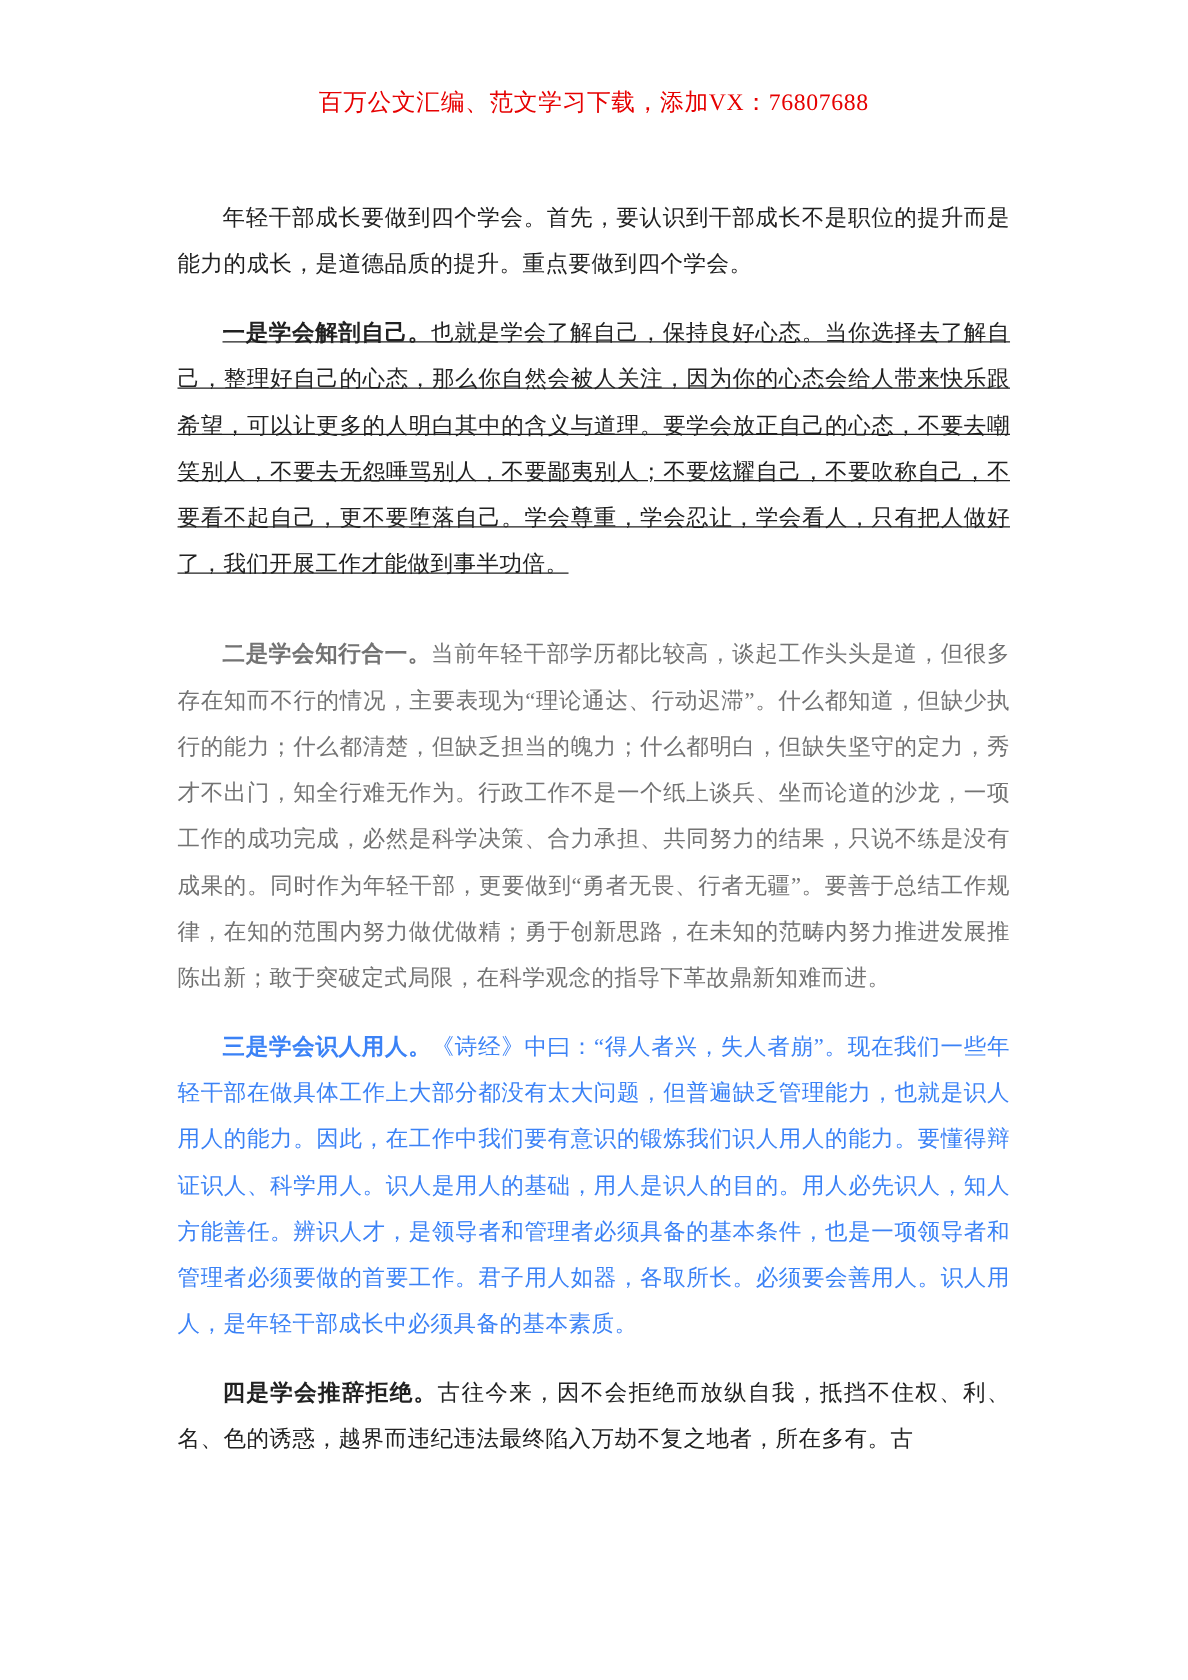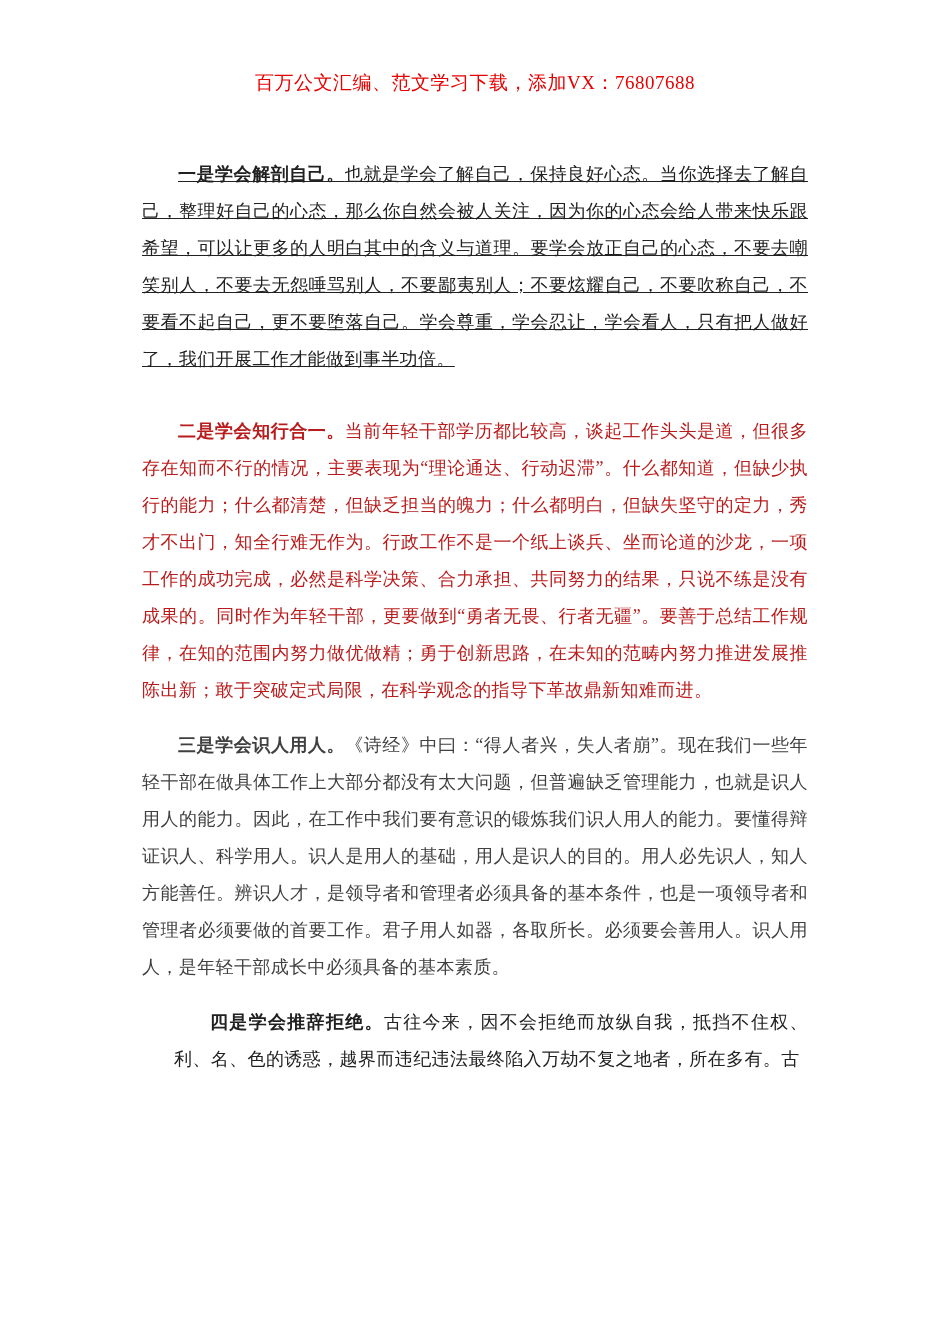--- a/index.html
+++ b/index.html
@@ -49,24 +49,25 @@
 <body>
 
 <div class="page" style="background: rgb(255, 255, 255);">
 
   <div class="promo">
     <span style="color: rgb(230, 0, 0);">百万公文汇编、范文学习下载，添加VX：76807688</span>
   </div>
 
   <div class="content">
 
+    <p class="para" style="color: rgb(33, 33, 33);"><strong></strong><span>年轻干部成长要做到四个学会。首先，要认识到干部成长不是职位的提升而是能力的成长，是道德品质的提升。重点要做到四个学会。</span></p>
 
     <p class="para" style="color: rgb(33, 33, 33); text-decoration: underline;"><strong>一是学会解剖自己。</strong><span>也就是学会了解自己，保持良好心态。当你选择去了解自己，整理好自己的心态，那么你自然会被人关注，因为你的心态会给人带来快乐跟希望，可以让更多的人明白其中的含义与道理。要学会放正自己的心态，不要去嘲笑别人，不要去无怨唾骂别人，不要鄙夷别人；不要炫耀自己，不要吹称自己，不要看不起自己，更不要堕落自己。学会尊重，学会忍让，学会看人，只有把人做好了，我们开展工作才能做到事半功倍。</span></p>
 
-    <p class="para" style="color: #b91c1c; margin-top: 35px;"><strong>二是学会知行合一。</strong><span>当前年轻干部学历都比较高，谈起工作头头是道，但很多存在知而不行的情况，主要表现为“理论通达、行动迟滞”。什么都知道，但缺少执行的能力；什么都清楚，但缺乏担当的魄力；什么都明白，但缺失坚守的定力，秀才不出门，知全行难无作为。行政工作不是一个纸上谈兵、坐而论道的沙龙，一项工作的成功完成，必然是科学决策、合力承担、共同努力的结果，只说不练是没有成果的。同时作为年轻干部，更要做到“勇者无畏、行者无疆”。要善于总结工作规律，在知的范围内努力做优做精；勇于创新思路，在未知的范畴内努力推进发展推陈出新；敢于突破定式局限，在科学观念的指导下革故鼎新知难而进。</span></p>
+    <p class="para" style="color: #737373; margin-top: 35px;"><strong>二是学会知行合一。</strong><span>当前年轻干部学历都比较高，谈起工作头头是道，但很多存在知而不行的情况，主要表现为“理论通达、行动迟滞”。什么都知道，但缺少执行的能力；什么都清楚，但缺乏担当的魄力；什么都明白，但缺失坚守的定力，秀才不出门，知全行难无作为。行政工作不是一个纸上谈兵、坐而论道的沙龙，一项工作的成功完成，必然是科学决策、合力承担、共同努力的结果，只说不练是没有成果的。同时作为年轻干部，更要做到“勇者无畏、行者无疆”。要善于总结工作规律，在知的范围内努力做优做精；勇于创新思路，在未知的范畴内努力推进发展推陈出新；敢于突破定式局限，在科学观念的指导下革故鼎新知难而进。</span></p>
 
-    <p class="para" style="color: #404040;"><strong>三是学会识人用人。</strong><span>《诗经》中曰：“得人者兴，失人者崩”。现在我们一些年轻干部在做具体工作上大部分都没有太大问题，但普遍缺乏管理能力，也就是识人用人的能力。因此，在工作中我们要有意识的锻炼我们识人用人的能力。要懂得辩证识人、科学用人。识人是用人的基础，用人是识人的目的。用人必先识人，知人方能善任。辨识人才，是领导者和管理者必须具备的基本条件，也是一项领导者和管理者必须要做的首要工作。君子用人如器，各取所长。必须要会善用人。识人用人，是年轻干部成长中必须具备的基本素质。</span></p>
+    <p class="para" style="color: #3b82f6;"><strong>三是学会识人用人。</strong><span>《诗经》中曰：“得人者兴，失人者崩”。现在我们一些年轻干部在做具体工作上大部分都没有太大问题，但普遍缺乏管理能力，也就是识人用人的能力。因此，在工作中我们要有意识的锻炼我们识人用人的能力。要懂得辩证识人、科学用人。识人是用人的基础，用人是识人的目的。用人必先识人，知人方能善任。辨识人才，是领导者和管理者必须具备的基本条件，也是一项领导者和管理者必须要做的首要工作。君子用人如器，各取所长。必须要会善用人。识人用人，是年轻干部成长中必须具备的基本素质。</span></p>
 
-    <p class="para" style="color: rgb(33, 33, 33); margin-left: 32px;"><strong>四是学会推辞拒绝。</strong><span>古往今来，因不会拒绝而放纵自我，抵挡不住权、利、名、色的诱惑，越界而违纪违法最终陷入万劫不复之地者，所在多有。古</span></p>
+    <p class="para" style="color: rgb(33, 33, 33);"><strong>四是学会推辞拒绝。</strong><span>古往今来，因不会拒绝而放纵自我，抵挡不住权、利、名、色的诱惑，越界而违纪违法最终陷入万劫不复之地者，所在多有。古</span></p>
 
   </div>
 
 </div>
 
 </body></html>

